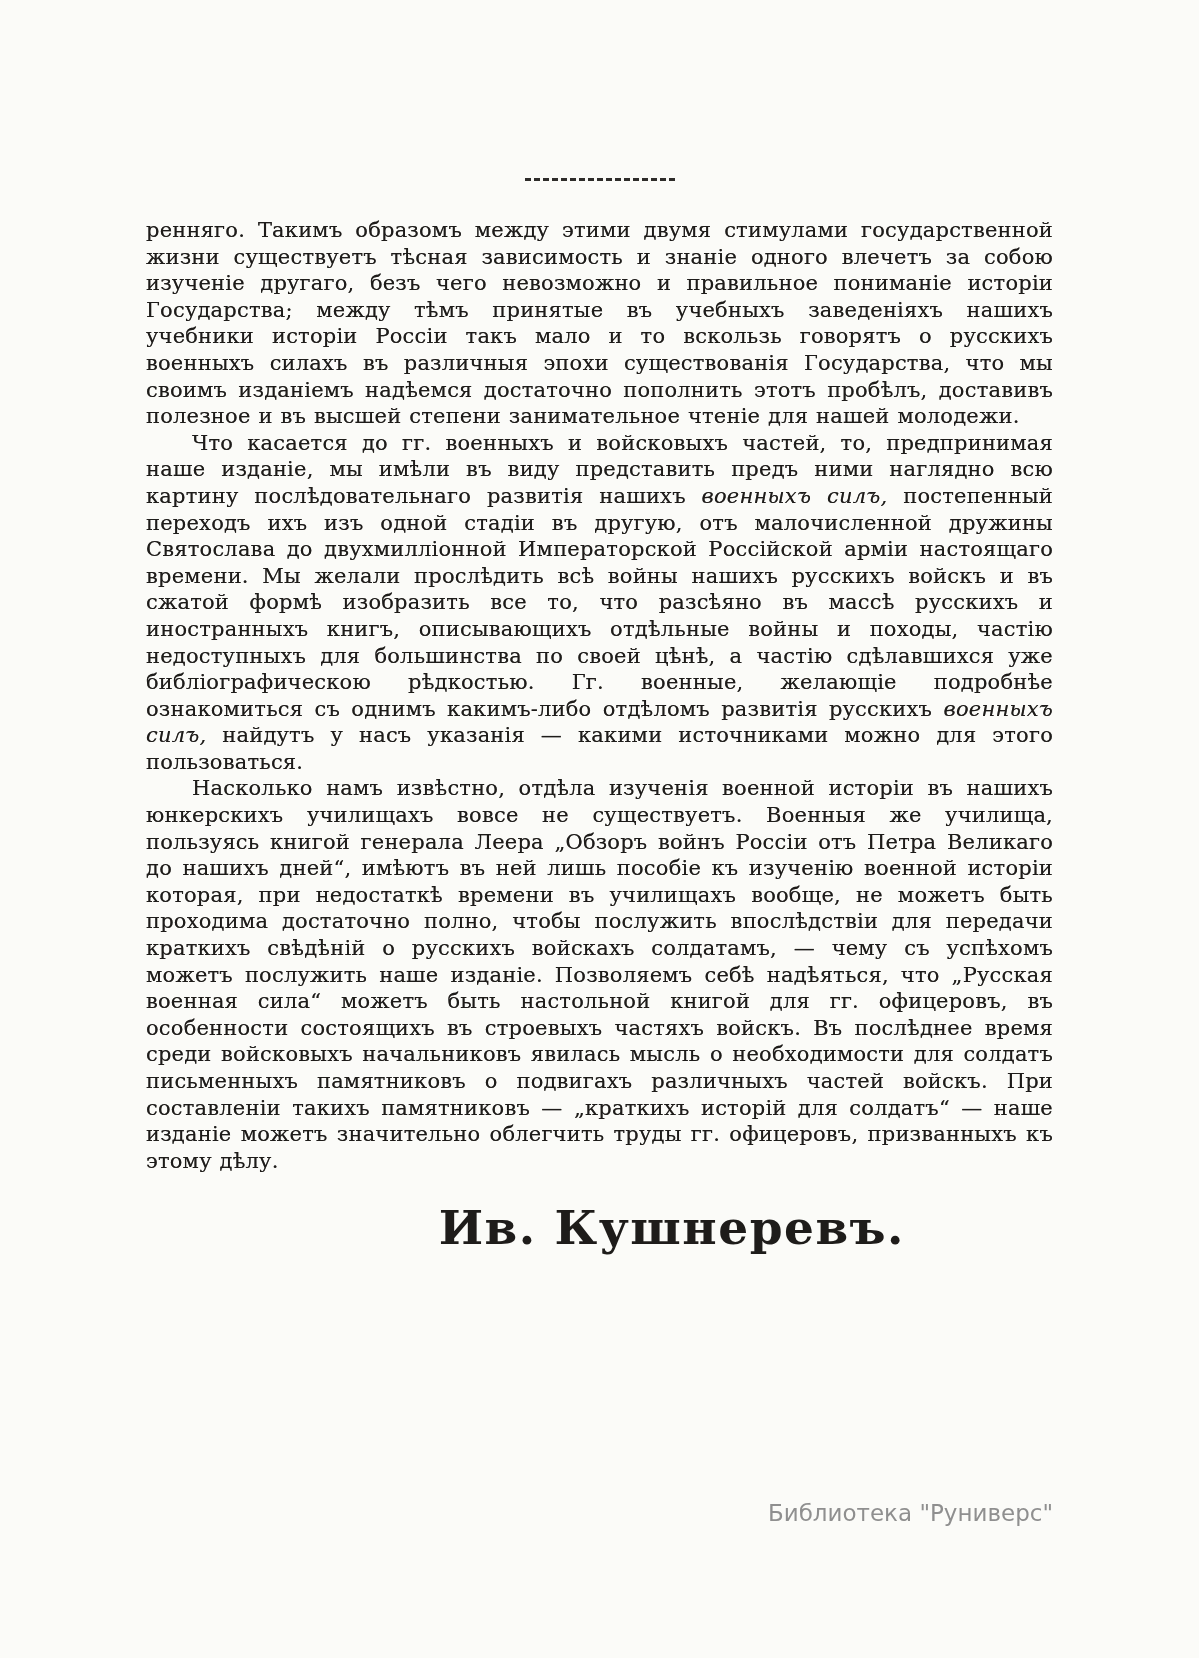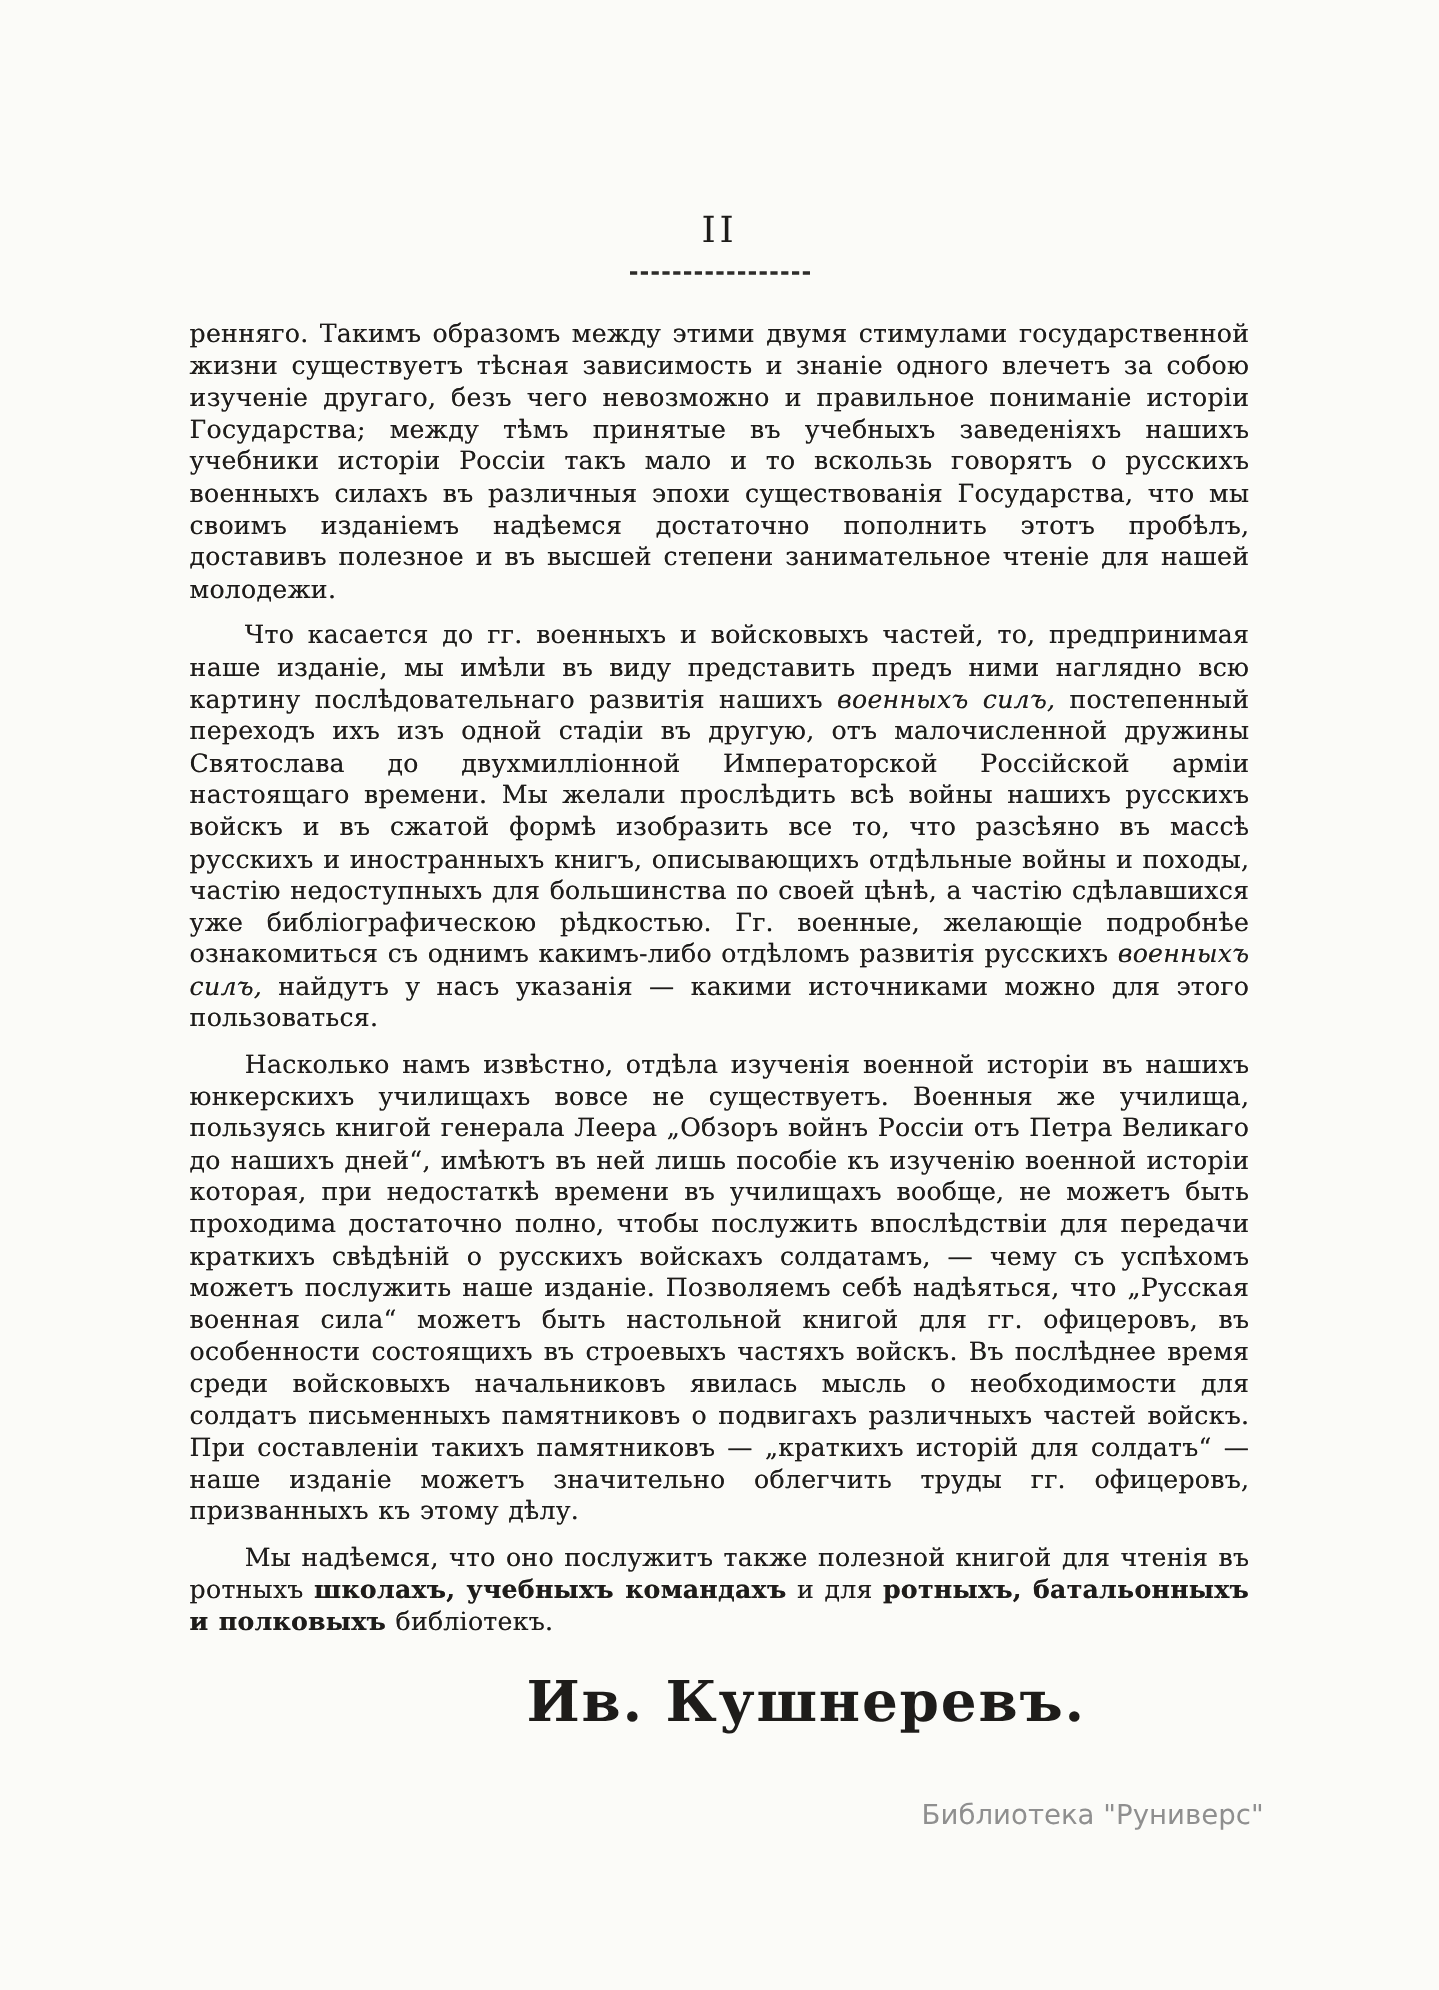--- a/index.html
+++ b/index.html
@@ -37,21 +37,21 @@
   }
   .text-block{
     text-align:justify;
     font-size:21px;
     line-height:26.6px;
     letter-spacing:0.2px;
     word-spacing:1px;
     text-shadow:0 0 0.5px rgba(30,28,26,0.65);
   }
   .text-block p{
-    margin:12px;
+    margin:0;
     text-indent:46px;
   }
   .text-block p.no-indent{text-indent:0;}
   .it{font-style:italic;}
   .bd{font-weight:bold;}
   .signature{
     margin-top:26px;
     text-align:right;
     padding-right:148px;
     font-size:47px;
@@ -65,28 +65,26 @@
     font-family:"DejaVu Sans","Liberation Sans",sans-serif;
     font-size:23px;
     color:var(--watermark);
   }
 </style>
 </head>
 <body>
 
 <div class="sheet">
 
-  <div class="page-number">II</div>
 
   <div class="rule"></div>
 
   <div class="text-block">
       <p class="no-indent"><span>ренняго. Такимъ образомъ между этими двумя стимулами государственной жизни существуетъ тѣсная зависимость и знаніе одного влечетъ за собою изученіе другаго, безъ чего невозможно и правильное пониманіе исторіи Государства; между тѣмъ принятые въ учебныхъ заведеніяхъ нашихъ учебники исторіи Россіи такъ мало и то вскользь говорятъ о русскихъ военныхъ силахъ въ различныя эпохи существованія Государства, что мы своимъ изданіемъ надѣемся достаточно пополнить этотъ пробѣлъ, доставивъ полезное и въ высшей степени занимательное чтеніе для нашей молодежи.</span></p>
       <p><span>Что касается до гг. военныхъ и войсковыхъ частей, то, предпринимая наше изданіе, мы имѣли въ виду представить предъ ними наглядно всю картину послѣдовательнаго развитія нашихъ </span><span class="it">военныхъ силъ,</span><span> постепенный переходъ ихъ изъ одной стадіи въ другую, отъ малочисленной дружины Святослава до двухмилліонной Императорской Россійской арміи настоящаго времени. Мы желали прослѣдить всѣ войны нашихъ русскихъ войскъ и въ сжатой формѣ изобразить все то, что разсѣяно въ массѣ русскихъ и иностранныхъ книгъ, описывающихъ отдѣльные войны и походы, частію недоступныхъ для большинства по своей цѣнѣ, а частію сдѣлавшихся уже библіографическою рѣдкостью. Гг. военные, желающіе подробнѣе ознакомиться съ однимъ какимъ-либо отдѣломъ развитія русскихъ </span><span class="it">военныхъ силъ,</span><span> найдутъ у насъ указанія — какими источниками можно для этого пользоваться.</span></p>
       <p><span>Насколько намъ извѣстно, отдѣла изученія военной исторіи въ нашихъ юнкерскихъ училищахъ вовсе не существуетъ. Военныя же училища, пользуясь книгой генерала Леера „Обзоръ войнъ Россіи отъ Петра Великаго до нашихъ дней“, имѣютъ въ ней лишь пособіе къ изученію военной исторіи которая, при недостаткѣ времени въ училищахъ вообще, не можетъ быть проходима достаточно полно, чтобы послужить впослѣдствіи для передачи краткихъ свѣдѣній о русскихъ войскахъ солдатамъ, — чему съ успѣхомъ можетъ послужить наше изданіе. Позволяемъ себѣ надѣяться, что „Русская военная сила“ можетъ быть настольной книгой для гг. офицеровъ, въ особенности состоящихъ въ строевыхъ частяхъ войскъ. Въ послѣднее время среди войсковыхъ начальниковъ явилась мысль о необходимости для солдатъ письменныхъ памятниковъ о подвигахъ различныхъ частей войскъ. При составленіи такихъ памятниковъ — „краткихъ исторій для солдатъ“ — наше изданіе можетъ значительно облегчить труды гг. офицеровъ, призванныхъ къ этому дѣлу.</span></p>
-      <p><span>Мы надѣемся, что оно послужитъ также полезной книгой для чтенія въ ротныхъ </span><span class="bd">школахъ, учебныхъ командахъ</span><span> и для </span><span class="bd">ротныхъ, батальонныхъ и полковыхъ</span><span> библіотекъ.</span></p>
     </div>
 
   <div class="signature">Ив. Кушнеревъ.</div>
 
   <div class="watermark">Библиотека "Руниверс"</div>
 
 </div>
 
 </body></html>

